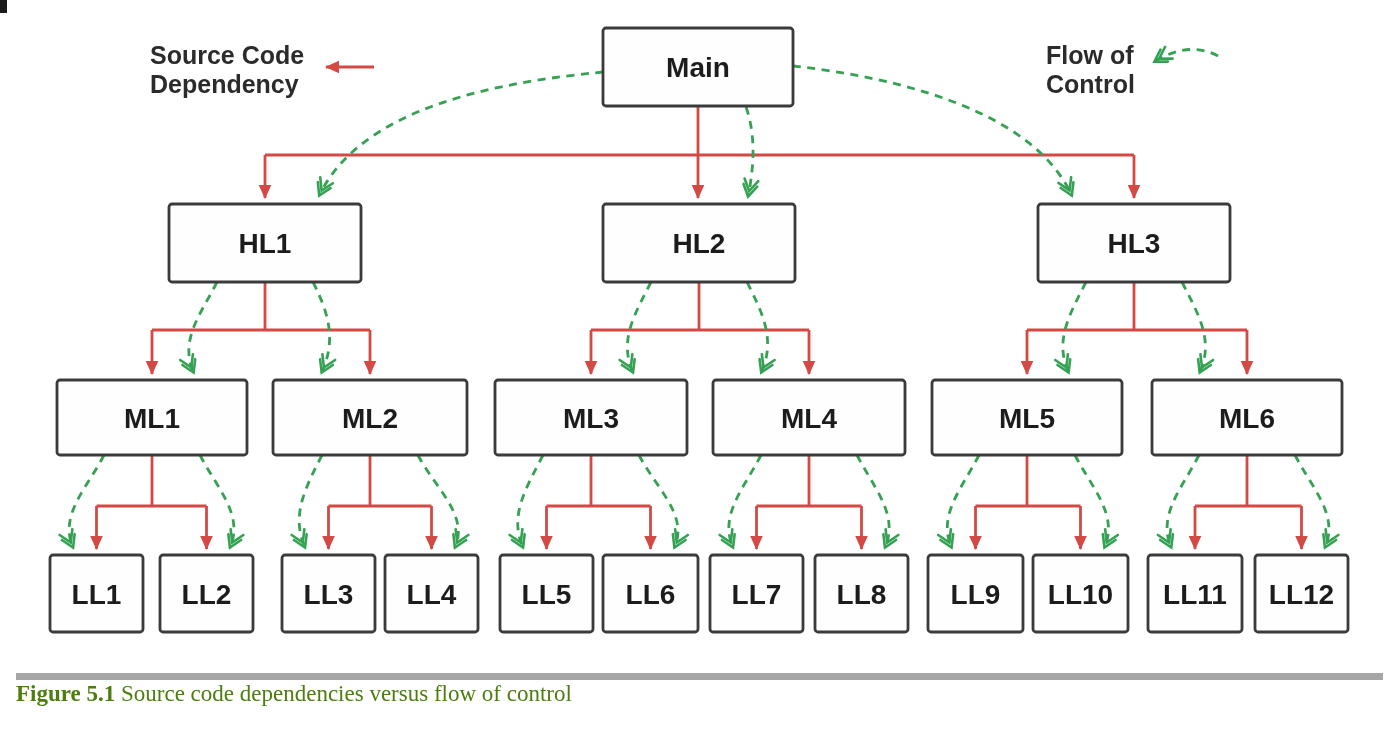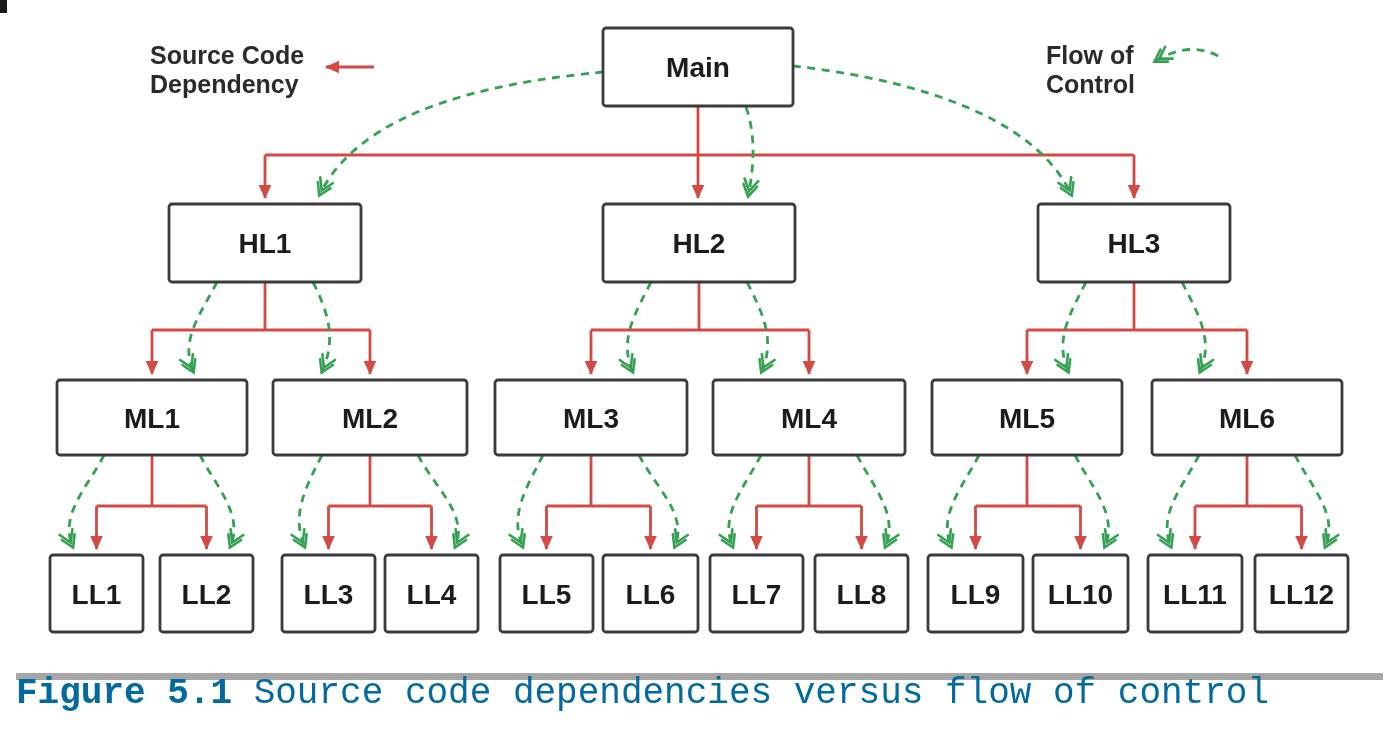--- a/index.html
+++ b/index.html
@@ -29,23 +29,23 @@
     width: 1367px;
     height: 7px;
     background: #a6a6a6;
   }
   .caption {
     position: absolute;
     left: 16px;
     top: 676px;
     width: 1360px;
     line-height: 36px;
-    font-family: Liberation Mono, monospace;
-    font-size: 36px;
-    color: #0369a1;
+    font-family: Liberation Serif, serif;
+    font-size: 23px;
+    color: #4d7c0f;
     white-space: pre-wrap;
   }
   .caption .caption-bold { font-weight: bold; }
   .corner-mark {
     position: absolute;
     left: 0; top: 0;
     width: 7px; height: 13px;
     background: #1a1a1a;
   }
 </style>

